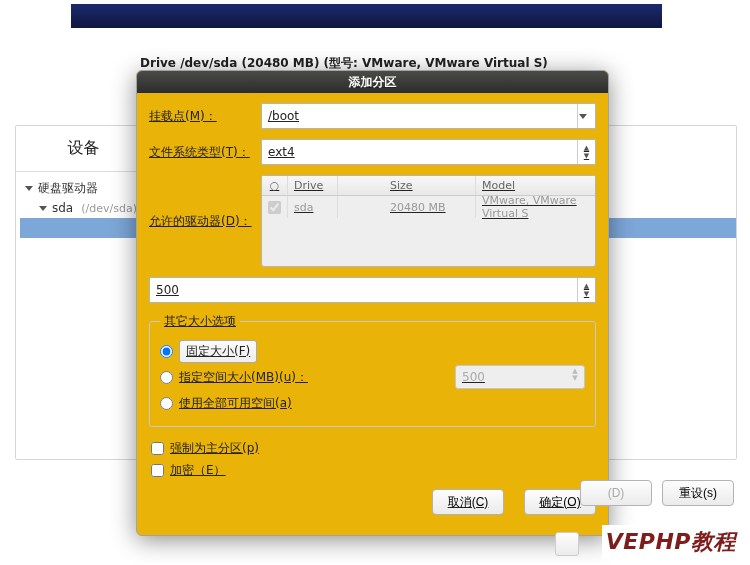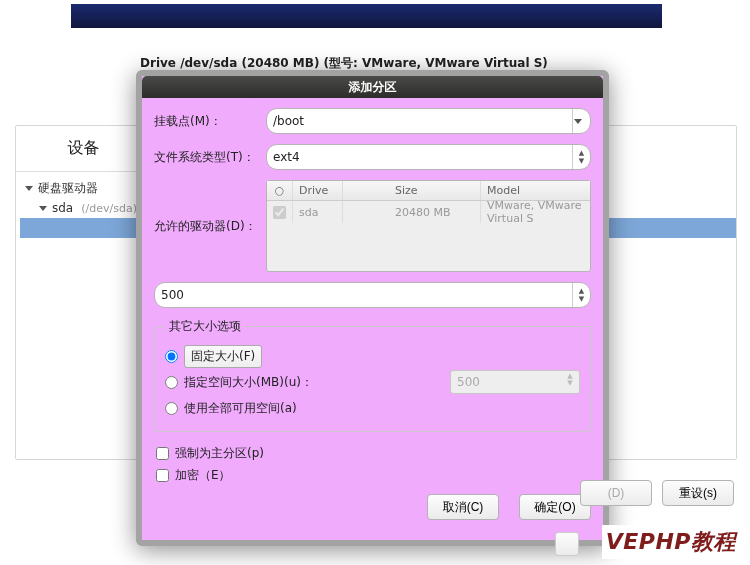--- a/index.html
+++ b/index.html
@@ -65,24 +65,25 @@
   }
   .caret svg { width: 10px; height: 10px; }
   .subpath { color: #999; font-size: 11px; margin-left: 8px; }
   .indent { width: 14px; display: inline-block; }
 
   
   .dialog {
     position: absolute;
     left: 136px; top: 70px;
     width: 473px;
-    background: #f0abfc;
-    border: 6px solid #a3a3a3;
+    background: #eab308;
+    border: 1px solid #a3a3a3;
     border-radius: 6px;
     box-shadow: 0 4px 24px rgba(0,0,0,0.45);
+    text-decoration: underline;
   }
   .dialog-title {
     background: linear-gradient(#4a4a48, #2c2c2a);
     color: #fff;
     font-weight: bold;
     text-align: center;
     height: 22px;
     line-height: 22px;
     border-radius: 5px 5px 0 0;
     font-size: 12px;
@@ -97,21 +98,21 @@
   }
   .row-label {
     width: 112px;
     flex-shrink: 0;
     font-size: 12px;
   }
   .combo, .textin {
     flex: 1;
     height: 26px;
     border: 1px solid #b5b5b5;
-    border-radius: 11px;
+    border-radius: 0;
     background: #fff;
     display: flex;
     align-items: center;
     padding: 0 6px;
     position: relative;
   }
   .combo .val { flex: 1; }
   .combo .arrow, .spinner .arrows {
     width: 18px;
     text-align: center;

